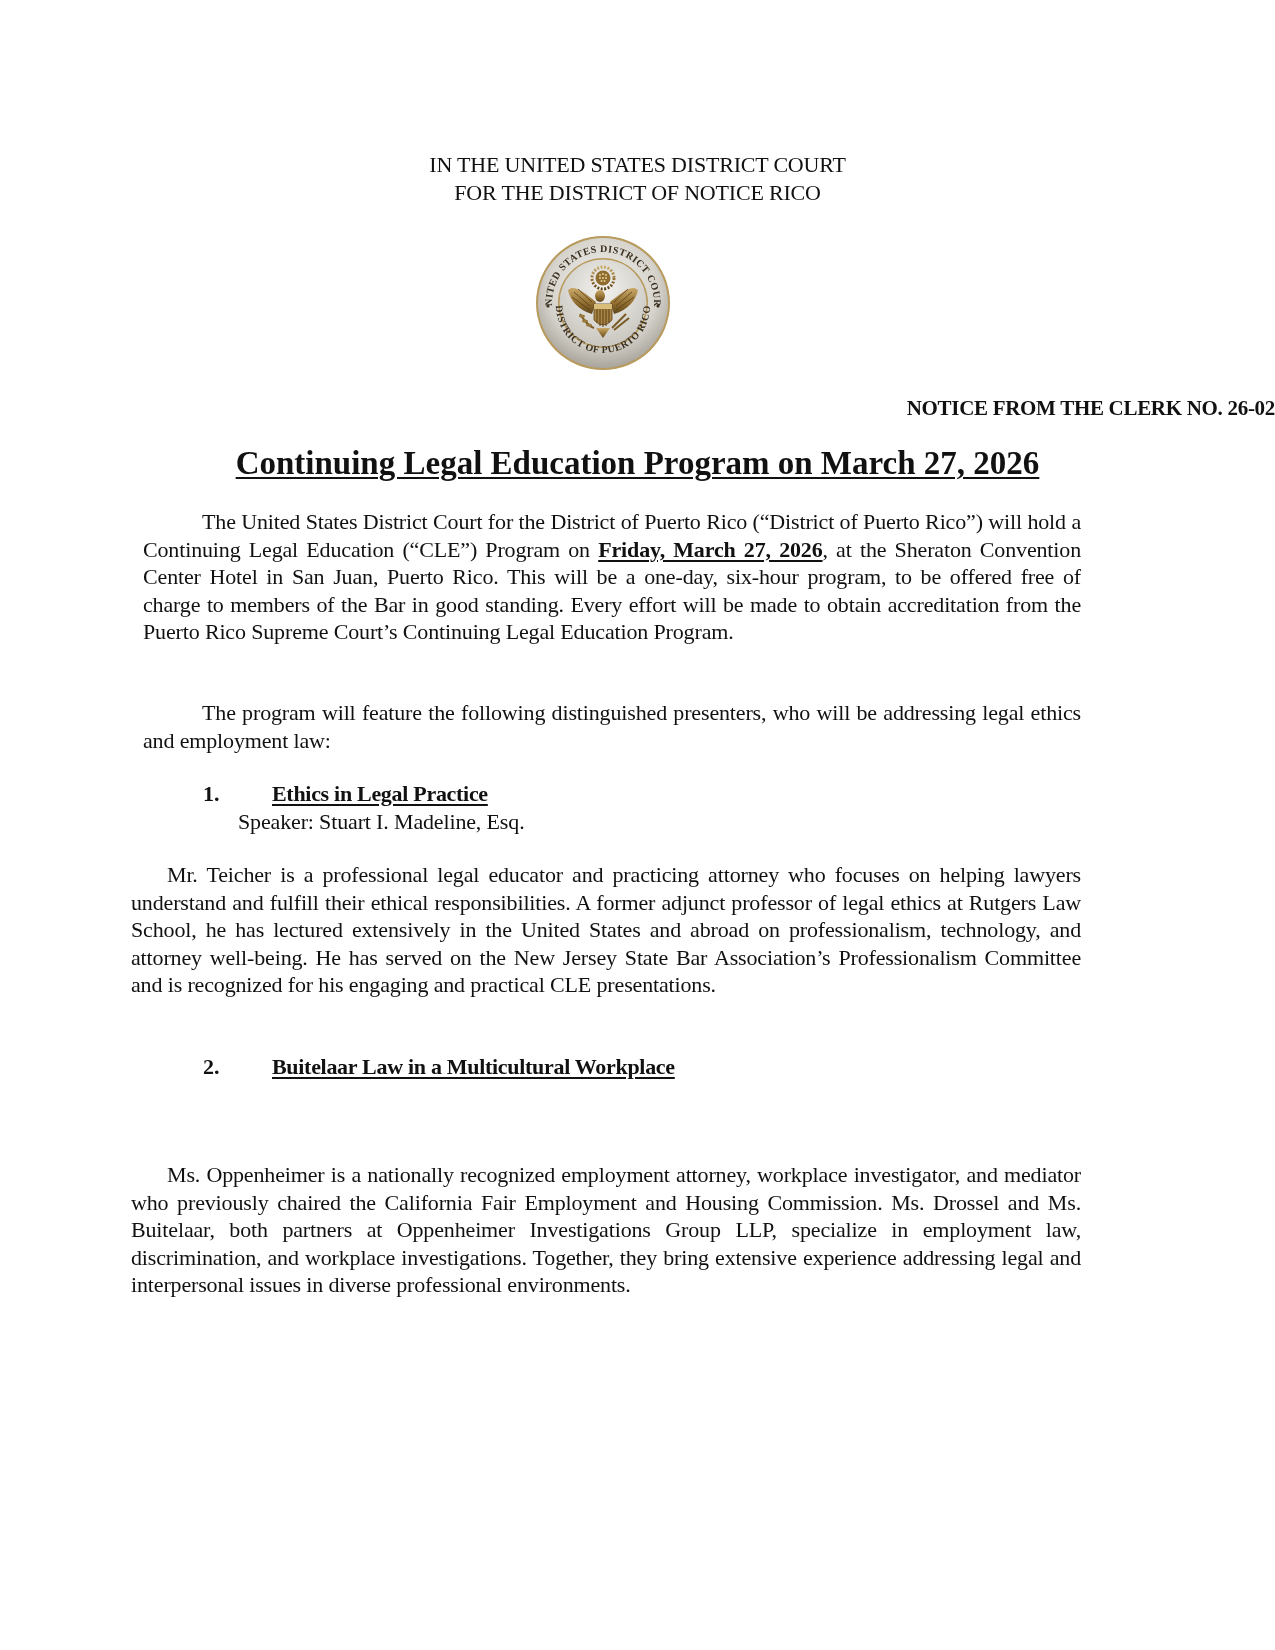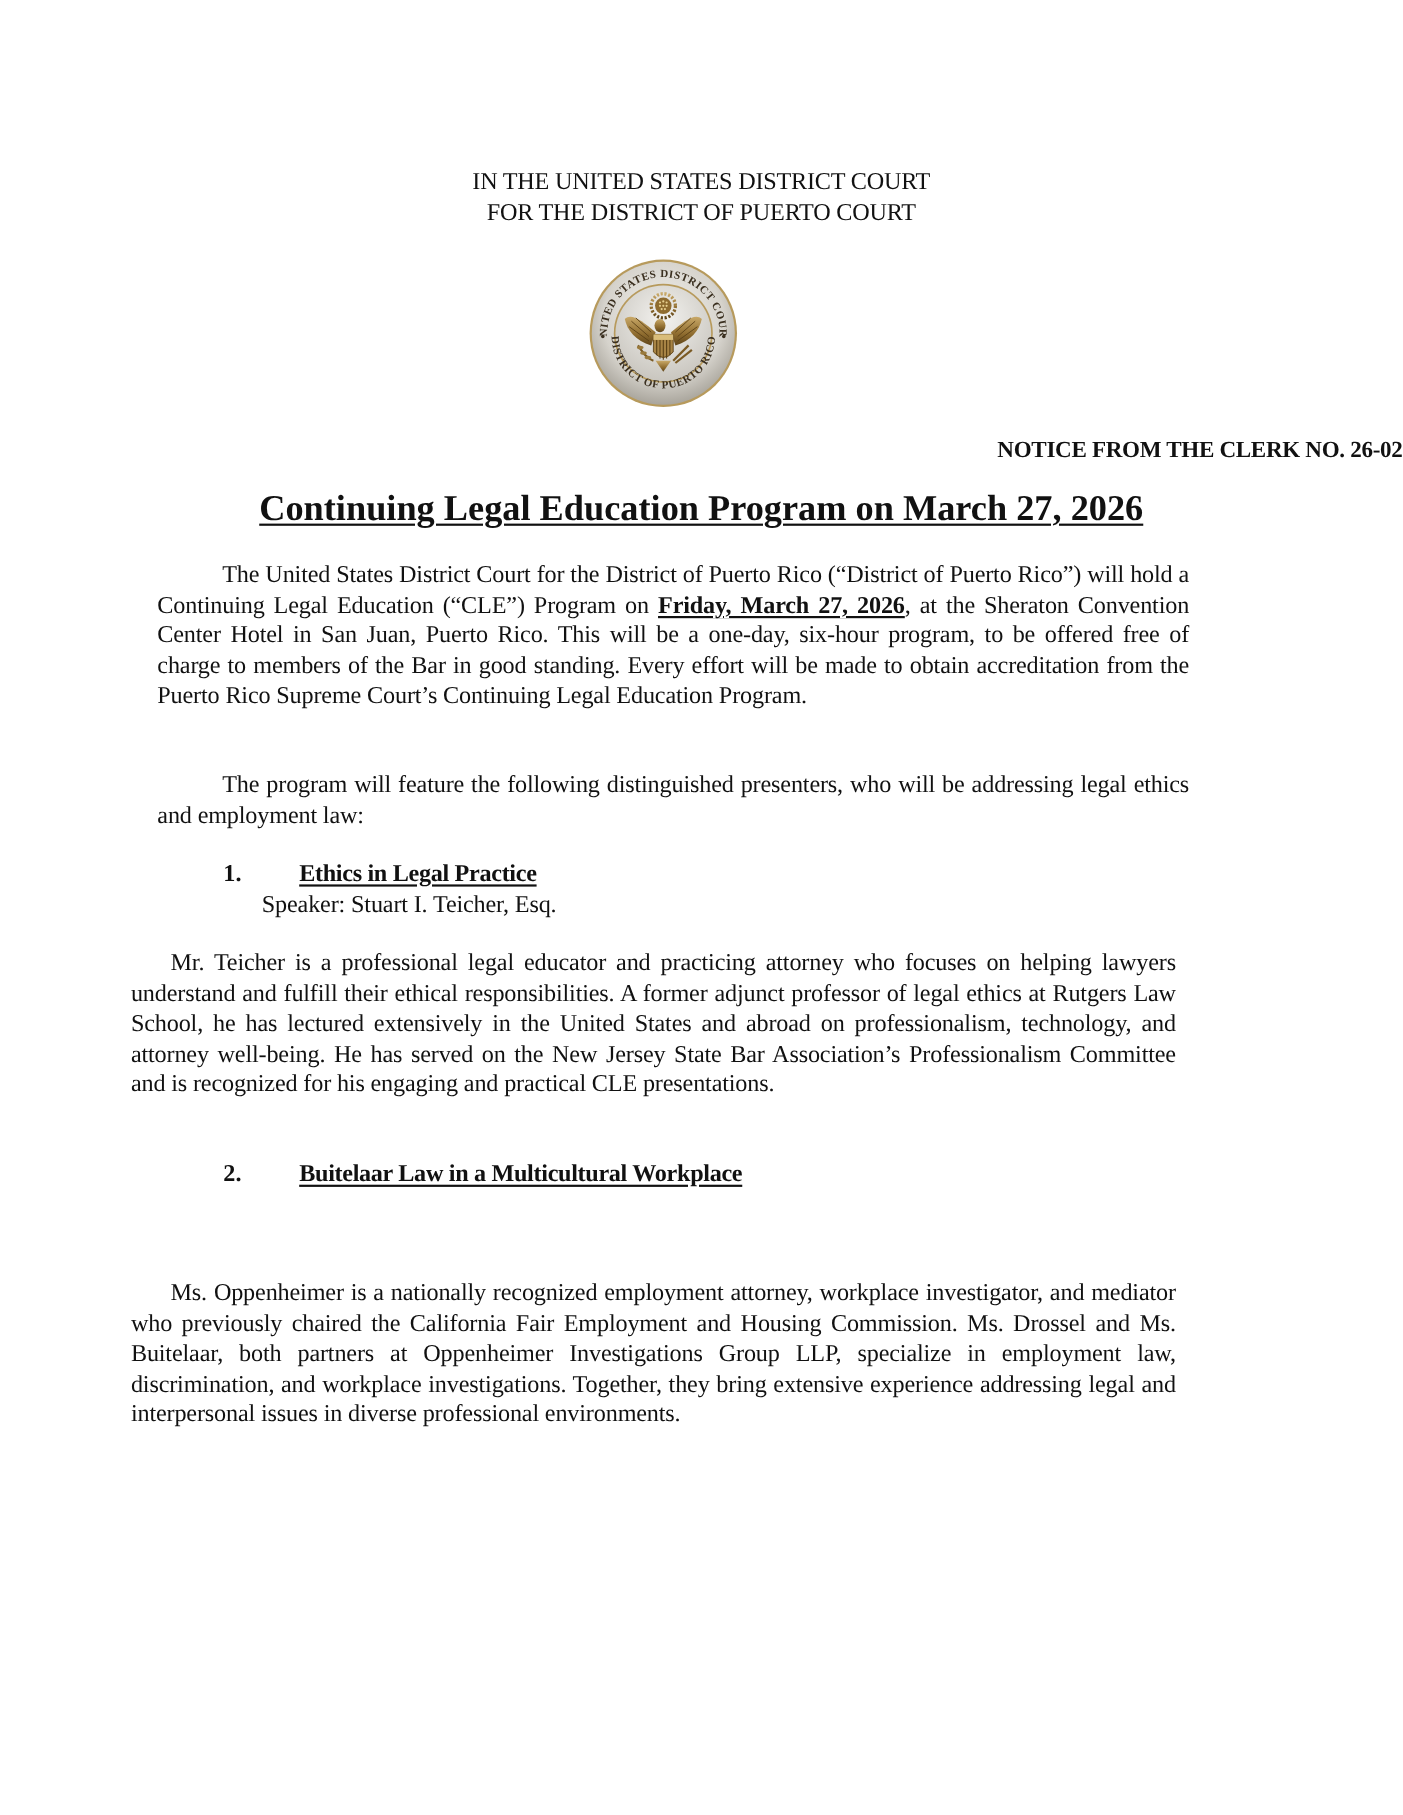--- a/index.html
+++ b/index.html
@@ -67,21 +67,21 @@
       left: 143px;
       width: 938px;
       font-size: 22px;
       line-height: 27.5px;
       text-align: justify;
       text-indent: 59px;
       letter-spacing: -0.15px;
       font-family: Liberation Serif, serif;
     }
     .para.wide {
-      left: 119px;
+      left: 131px;
       width: 950px;
       text-indent: 36px;
     }
     .para b.date {
       font-weight: bold;
       text-decoration: underline;
       text-decoration-thickness: 2px;
       text-underline-offset: 3px;
     }
     .item {
@@ -113,21 +113,21 @@
       letter-spacing: -0.15px;
     }
   </style>
 </head>
 <body>
 
 <div class="page">
 
   <div class="court-heading">
     <div>IN THE UNITED STATES DISTRICT COURT</div>
-    <div>FOR THE DISTRICT OF PUERTO COURT</div>
+    <div>FOR THE DISTRICT OF NOTICE RICO</div>
   </div>
 
   <div class="seal">
     <svg width="138" height="138" viewBox="0 0 138 138" xmlns="http://www.w3.org/2000/svg">
       <defs>
         <radialGradient id="ringG" cx="50%" cy="40%" r="60%">
           <stop offset="0%" stop-color="#f4f3f0"></stop>
           <stop offset="70%" stop-color="#d6d3cc"></stop>
           <stop offset="100%" stop-color="#a9a59c"></stop>
         </radialGradient>
@@ -210,21 +210,21 @@
   <div class="doc-title">Continuing Legal Education Program on March 27, 2026</div>
 
   <div class="para" style="top:508px;"><span>The United States District Court for the District of Puerto Rico (“District of Puerto Rico”) will hold a Continuing Legal Education (“CLE”) Program on </span><b class="date">Friday, March 27, 2026</b><span>, at the Sheraton Convention Center Hotel in San Juan, Puerto Rico. This will be a one-day, six-hour program, to be offered free of charge to members of the Bar in good standing.  Every effort will be made to obtain accreditation from the Puerto Rico Supreme Court’s Continuing Legal Education Program.</span></div>
 
   <div class="para" style="top:699px;">The program will feature the following distinguished presenters, who will be addressing legal ethics and employment law:</div>
 
   <div class="item" style="top:780px;">
     <span class="item-num">1.</span>
     <div class="item-body">
       <span class="item-title">Ethics in Legal Practice</span>
-      <span class="item-speakers">Speaker: Stuart I. Teicher, Esq.</span>
+      <span class="item-speakers">Speaker: Stuart I. Madeline, Esq.</span>
     </div>
   </div>
 
   <div class="para wide" style="top:861px;">Mr. Teicher is a professional legal educator and practicing attorney who focuses on helping lawyers understand and fulfill their ethical responsibilities. A former adjunct professor of legal ethics at Rutgers Law School, he has lectured extensively in the United States and abroad on professionalism, technology, and attorney well-being. He has served on the New Jersey State Bar Association’s Professionalism Committee and is recognized for his engaging and practical CLE presentations.</div>
 
   <div class="item" style="top:1053px;">
     <span class="item-num">2.</span>
     <div class="item-body" style="width:720px;">
       <span class="item-title">Buitelaar Law in a Multicultural Workplace</span>
     </div>

